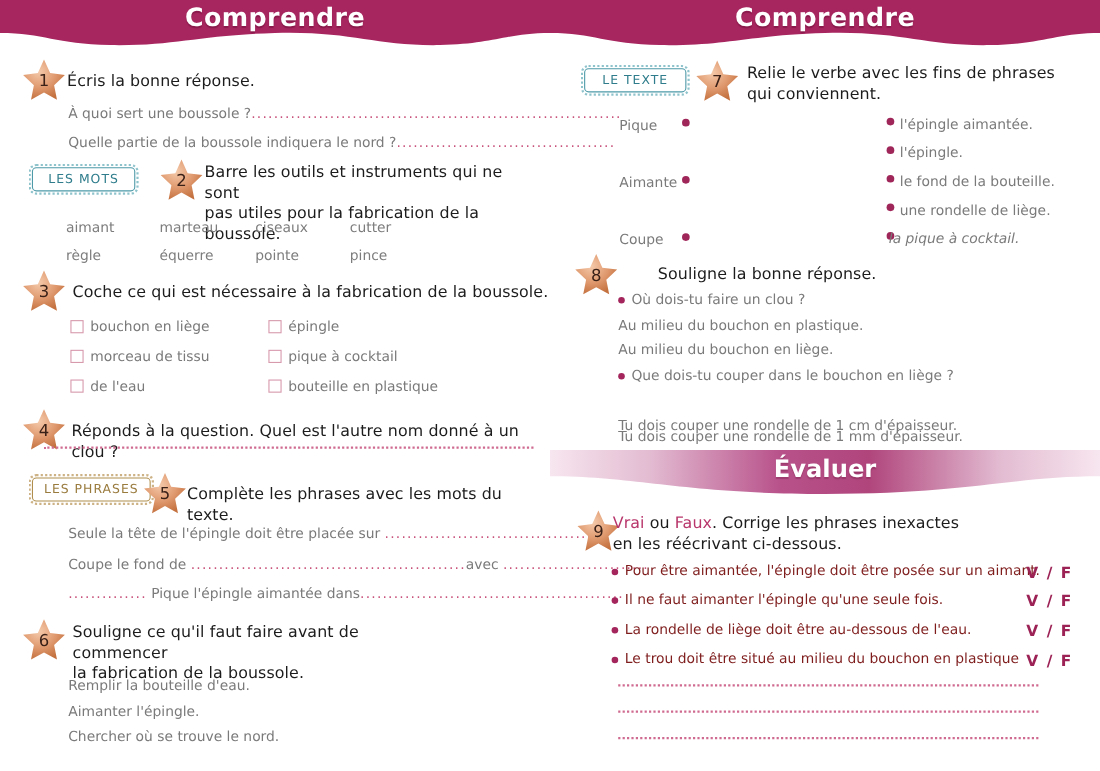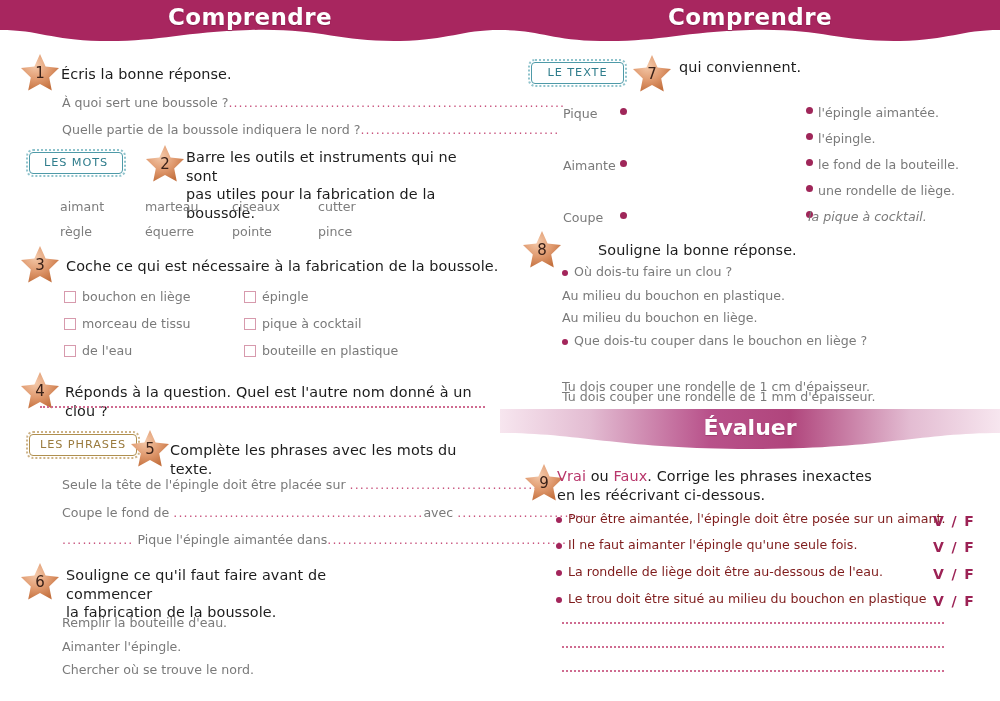--- a/index.html
+++ b/index.html
@@ -402,20 +402,21 @@
           <stop offset="0%" stop-color="#f4c9aa"></stop>
               <stop offset="55%" stop-color="#e09a6f"></stop>
               <stop offset="100%" stop-color="#c4713f"></stop>
         </radialGradient>
           </defs>
         <path d="M22 3 L27.6 15.4 L41 17.1 L31.2 26.4 L33.8 39.6 L22 33.1 L10.2 39.6 L12.8 26.4 L3 17.1 L16.4 15.4 Z" fill="url(#sg7)"></path>
       </svg>
       <div class="num">7</div>
     </div>
     <div class="instr ex" style="left:179px; top:58px; width:300px;">
+      <div>Relie le verbe avec les fins de phrases</div>
       <div>qui conviennent.</div>
     </div>
 
     <div class="linelabel" style="left:63px; top:106px;">Pique</div>
     <div class="dot-link" style="left:120px; top:108px;"></div>
 
     <div class="linelabel" style="left:63px; top:158px;">Aimante</div>
     <div class="dot-link" style="left:120px; top:160px;"></div>
 
     <div class="linelabel" style="left:63px; top:210px;">Coupe</div>

